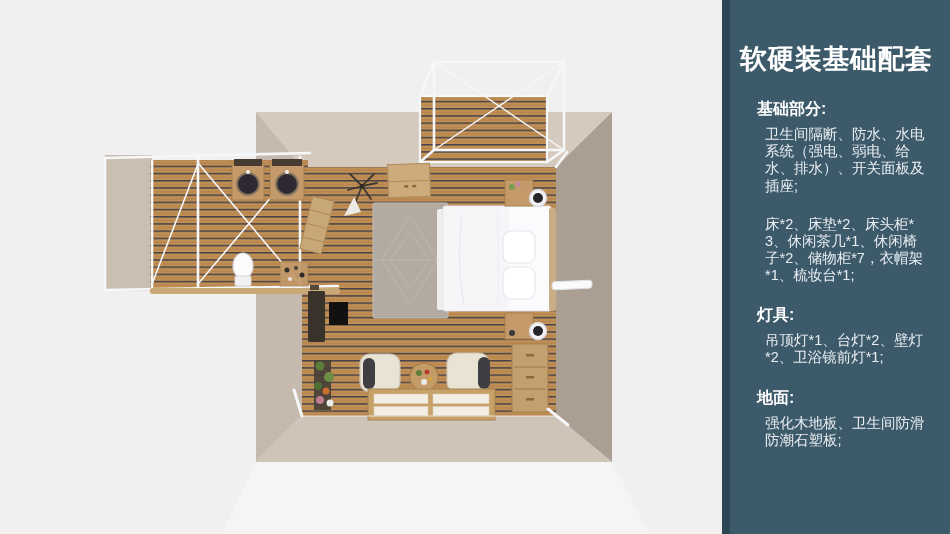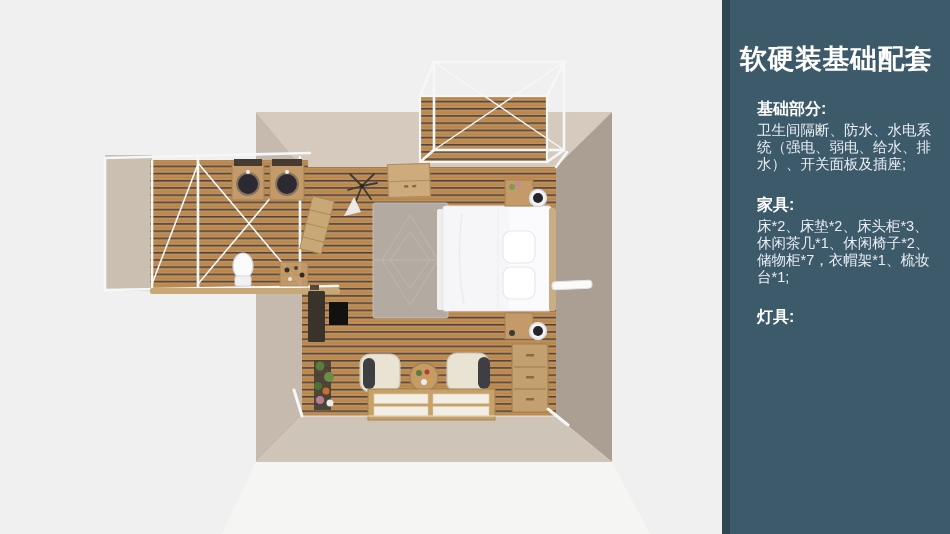--- a/index.html
+++ b/index.html
@@ -21,21 +21,21 @@
   .sidebar .title{
     margin:0 0 24px -17px;
     font-size:27px;line-height:1.15;font-weight:bold;color:#ffffff;
     letter-spacing:0.5px;white-space:nowrap;
   }
   .sidebar .sec{margin:0 0 21px 0;}
   .sidebar .sec h2{
     margin:0 0 4px 0;font-size:16px;line-height:1.2;font-weight:bold;color:#ffffff;
   }
   .sidebar .sec p{
-    margin:0;font-size:14.5px;line-height:1.18;color:#e9eef1;
+    margin:8px;font-size:14.5px;line-height:1.18;color:#e9eef1;
     word-break:break-all;
   }
   svg{display:block;}
 </style>
 </head>
 <body>
 
 <div class="canvas">
 
   <div class="plan-wrap">
@@ -244,24 +244,28 @@
 
   <aside class="sidebar">
     <h1 class="title">软硬装基础配套</h1>
 
     <section class="sec">
       <h2>基础部分:</h2>
       <p>卫生间隔断、防水、水电系统（强电、弱电、给水、排水）、开关面板及插座;</p>
     </section>
 
     <section class="sec">
-      <h2>家具:</h2>
       <p>床*2、床垫*2、床头柜*3、休闲茶几*1、休闲椅子*2、储物柜*7，衣帽架*1、梳妆台*1;</p>
     </section>
 
     <section class="sec">
       <h2>灯具:</h2>
-    </section>
-
-
+      <p>吊顶灯*1、台灯*2、壁灯*2、卫浴镜前灯*1;</p>
+    </section>
+
+
+    <section class="sec">
+      <h2>地面:</h2>
+      <p>强化木地板、卫生间防滑防潮石塑板;</p>
+    </section>
   </aside>
 
 </div>
 
 </body></html>

